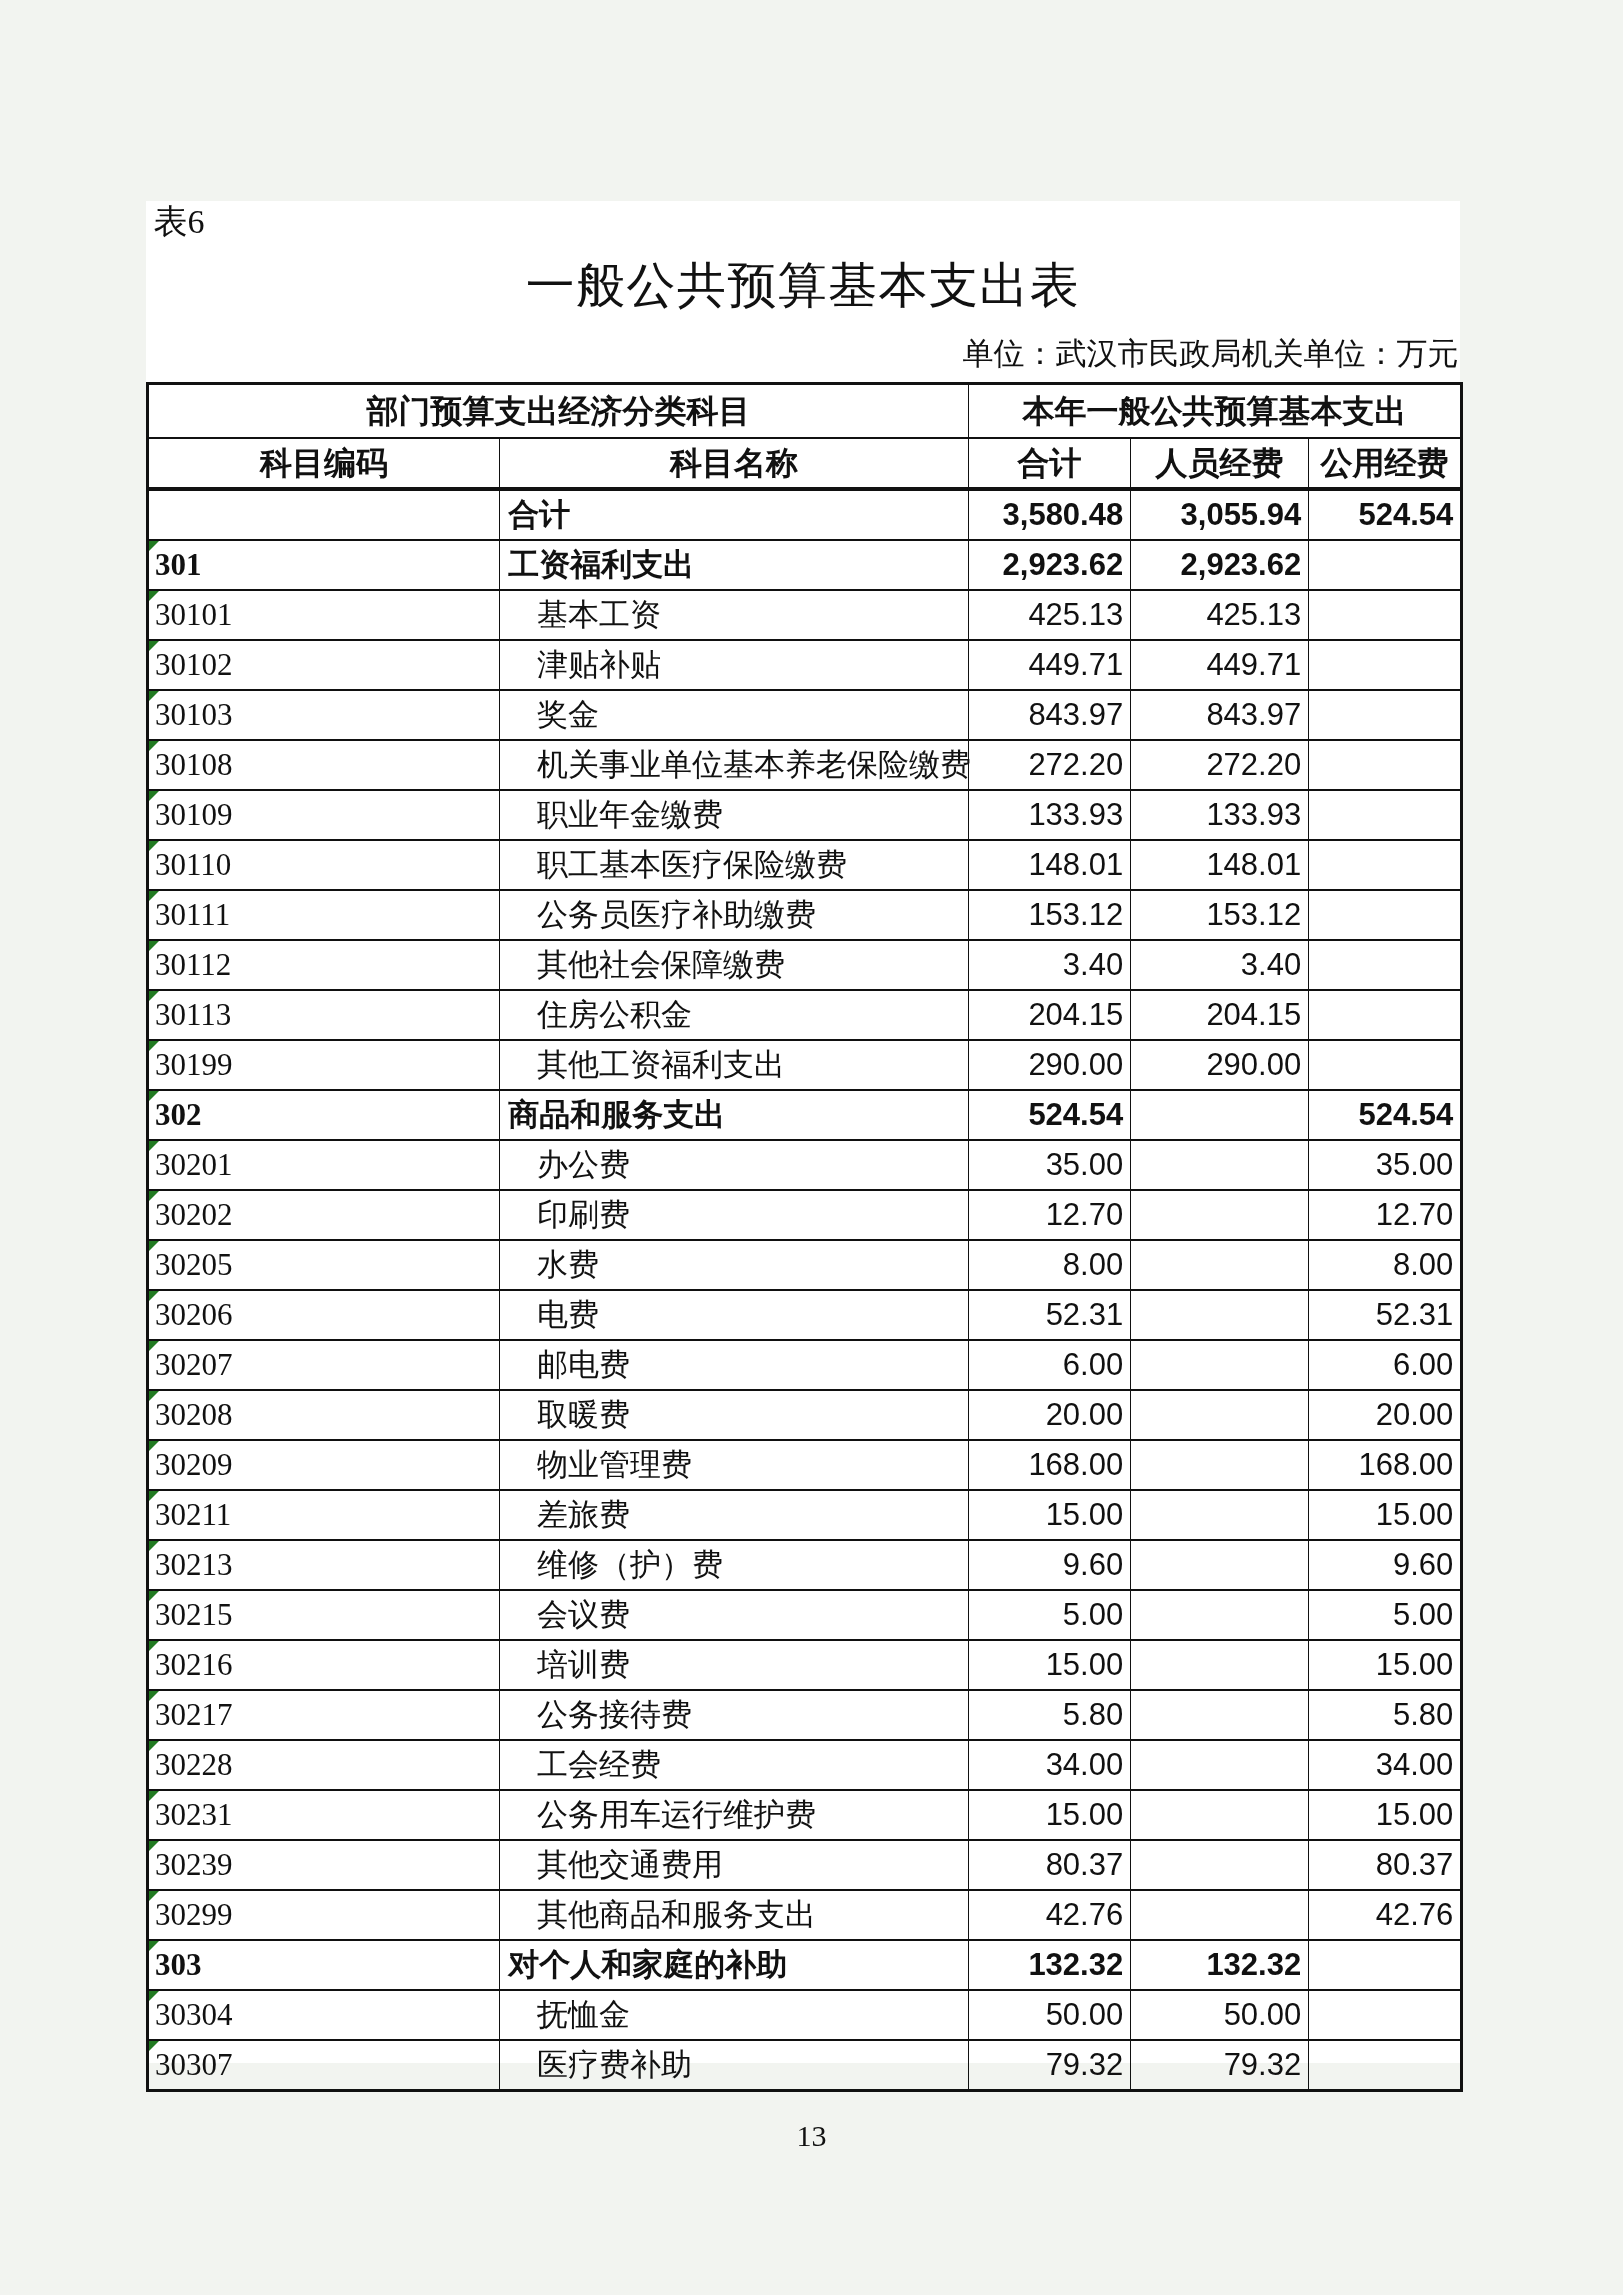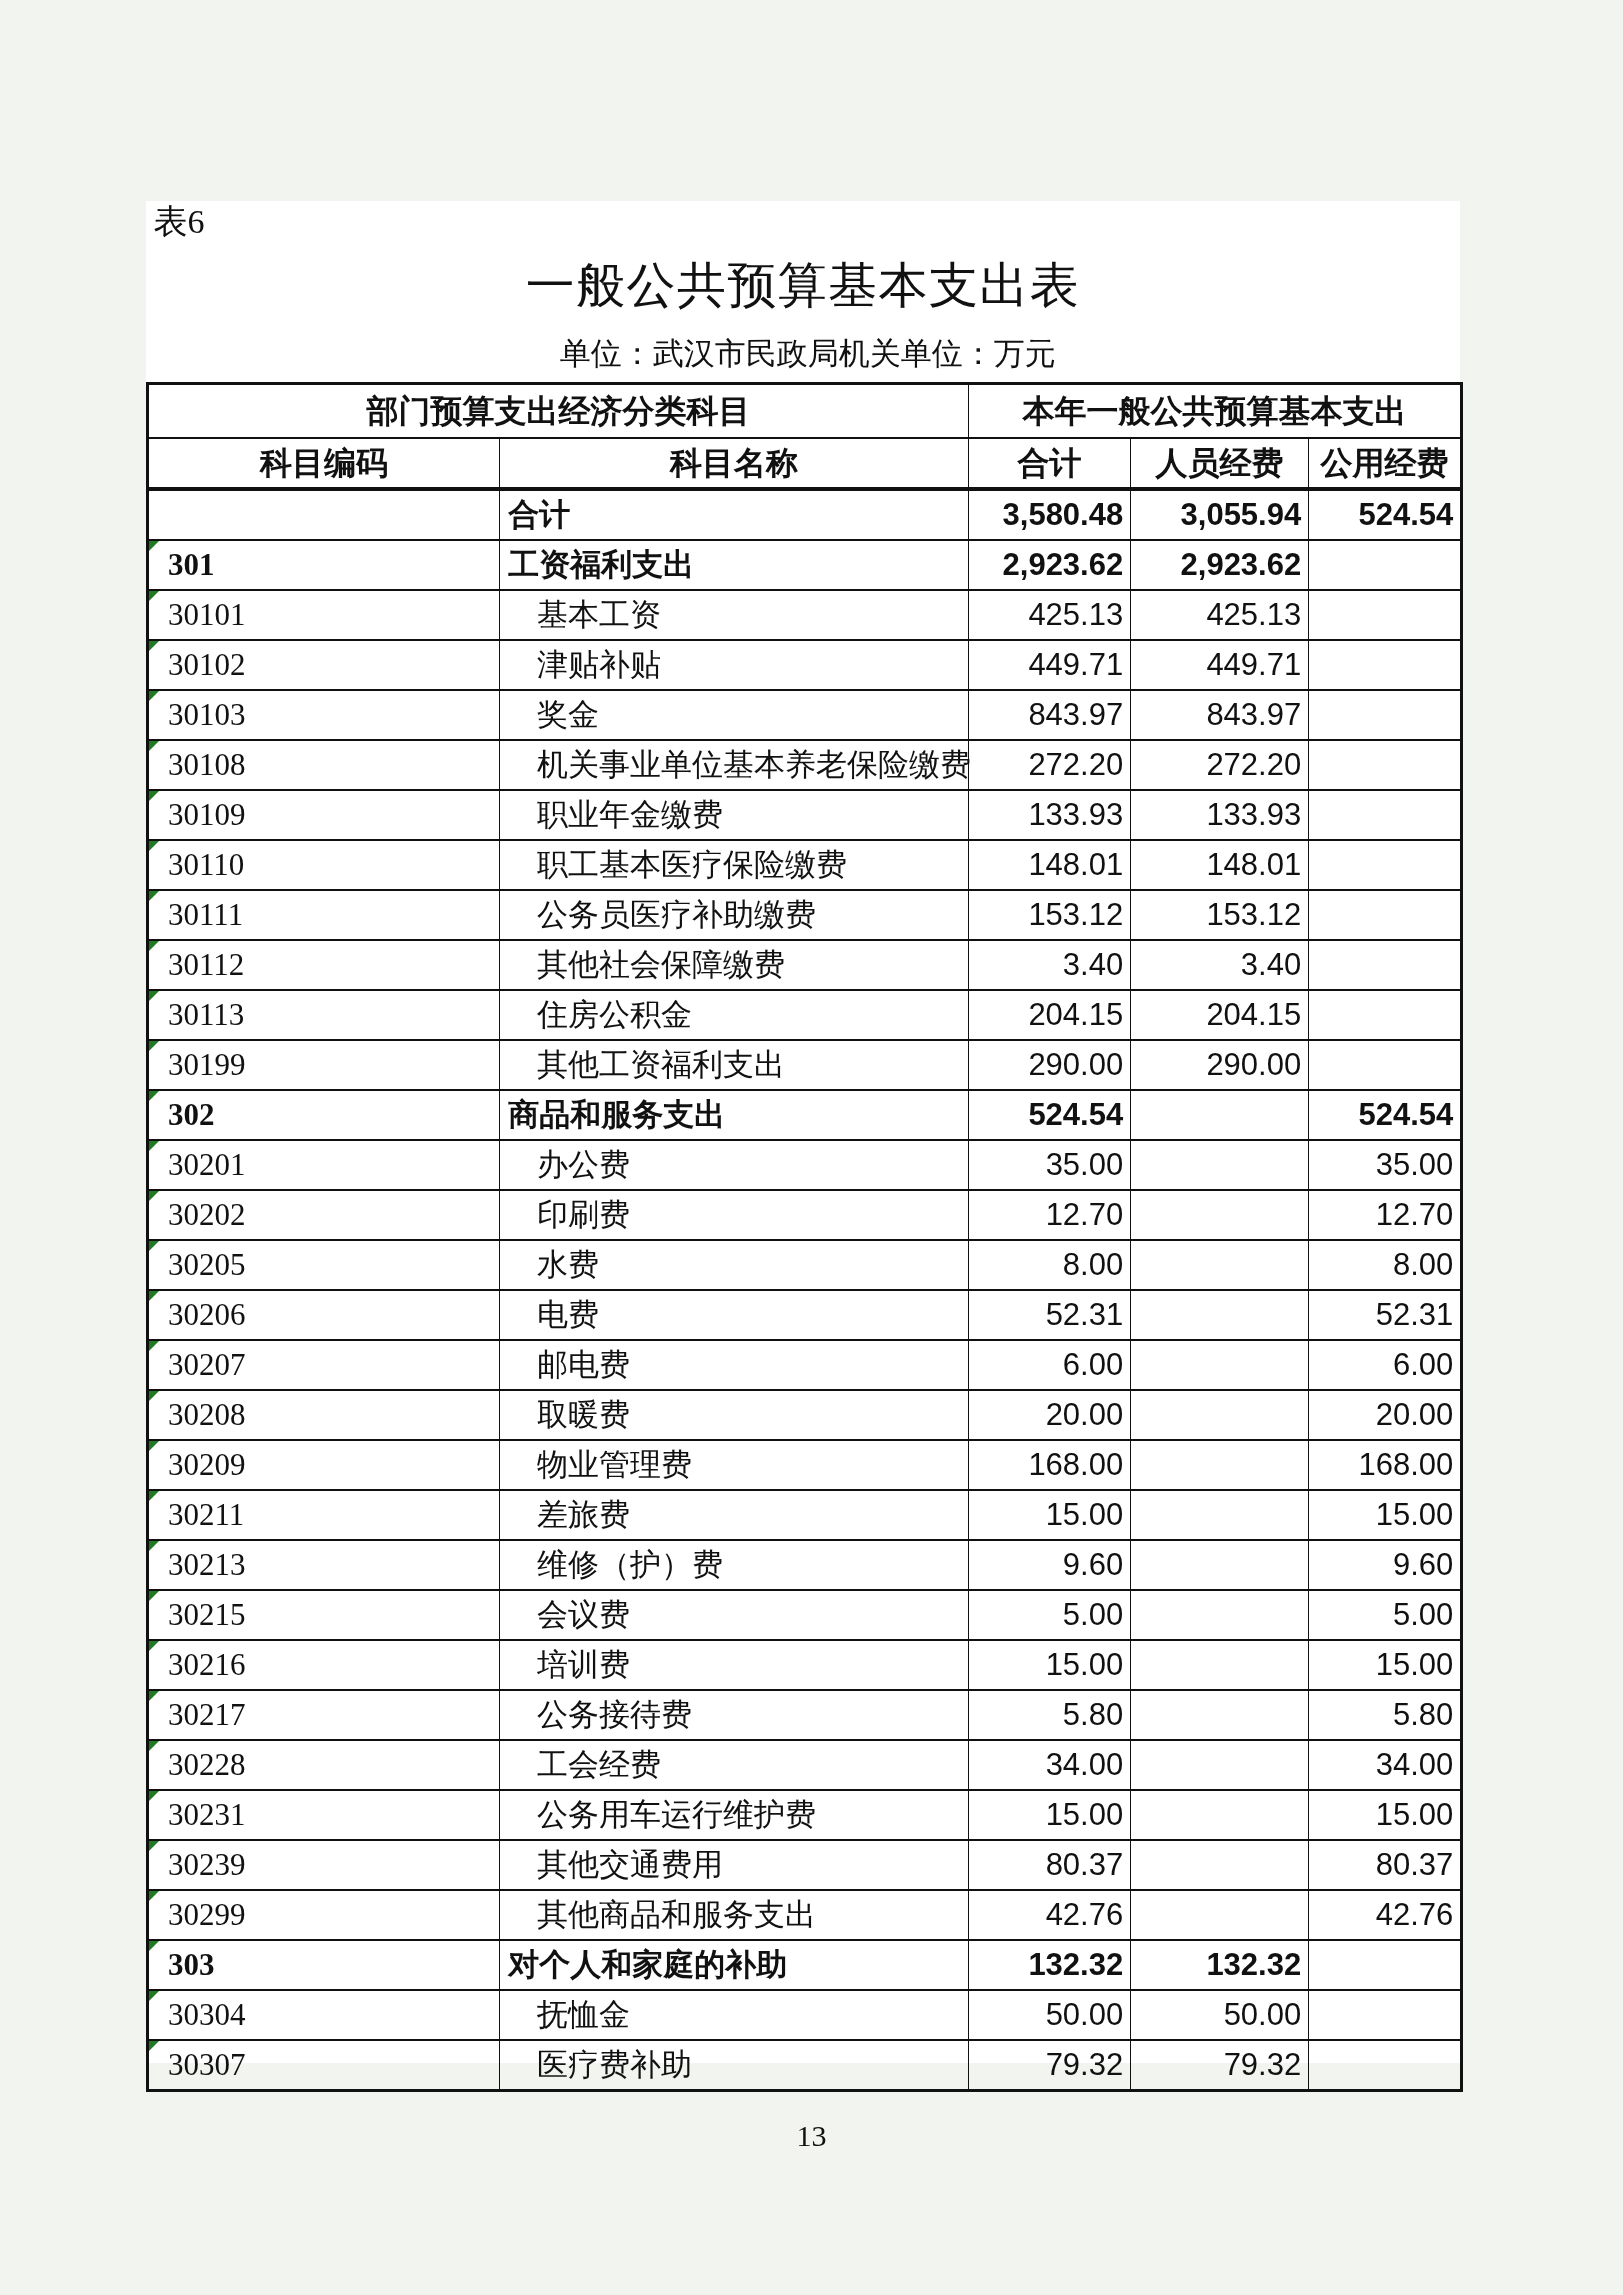--- a/index.html
+++ b/index.html
@@ -20,21 +20,21 @@
     position:absolute;left:7.5px;top:1.4px;
     font-size:34px;line-height:40px;white-space:nowrap;
   }
   .doc-title{
     position:absolute;left:0;right:0;top:52px;
     text-align:center;font-size:49px;font-weight:normal;
     letter-spacing:1.4px;white-space:nowrap;
   }
   .unit-row{
     position:absolute;left:11px;right:1.4px;top:135px;
-    display:flex;justify-content:center;
+    display:flex;justify-content:flex-end;
     font-size:31px;line-height:35px;white-space:nowrap;
   }
   table.budget{
     position:absolute;left:0;top:181px;
     width:1313px;table-layout:fixed;
     border-collapse:collapse;
     border:3.4px solid #111;
     font-size:31px;
   }
   col.c1{width:352px;} col.c2{width:469px;} col.c3{width:162px;}
@@ -46,21 +46,21 @@
   }
   tr{border-bottom:2.7px solid #111;}
   tr.h1{height:52px;}
   tr.h1 th{font-weight:bold;text-align:center;line-height:52px;font-size:32px;}
   tr.h2{height:48px;border-bottom:4.8px solid #111;}
   tr.h2 th{font-weight:bold;text-align:center;line-height:48px;font-size:32px;}
   tr.row{height:48px;}
   tr.row td{line-height:48px;font-size:31px;}
   tr.row.bold td, tr.row.bold td span{font-weight:bold;}
   td.c-code{position:relative;font-family:"Liberation Serif","DejaVu Serif",serif;}
-  td.c-code .txt{padding-left:19px;}
+  td.c-code .txt{padding-left:6px;}
   td.c-code.indent .txt{}
   td.c-name .txt{padding-left:8.2px;}
   td.c-name.indent .txt{padding-left:37px;}
   td.c-num{
     text-align:right;
     font-family:"Liberation Sans","DejaVu Sans",sans-serif;
     font-size:30px;
   }
   td.c-num .txt{padding-right:6.8px;}
   .tri{

